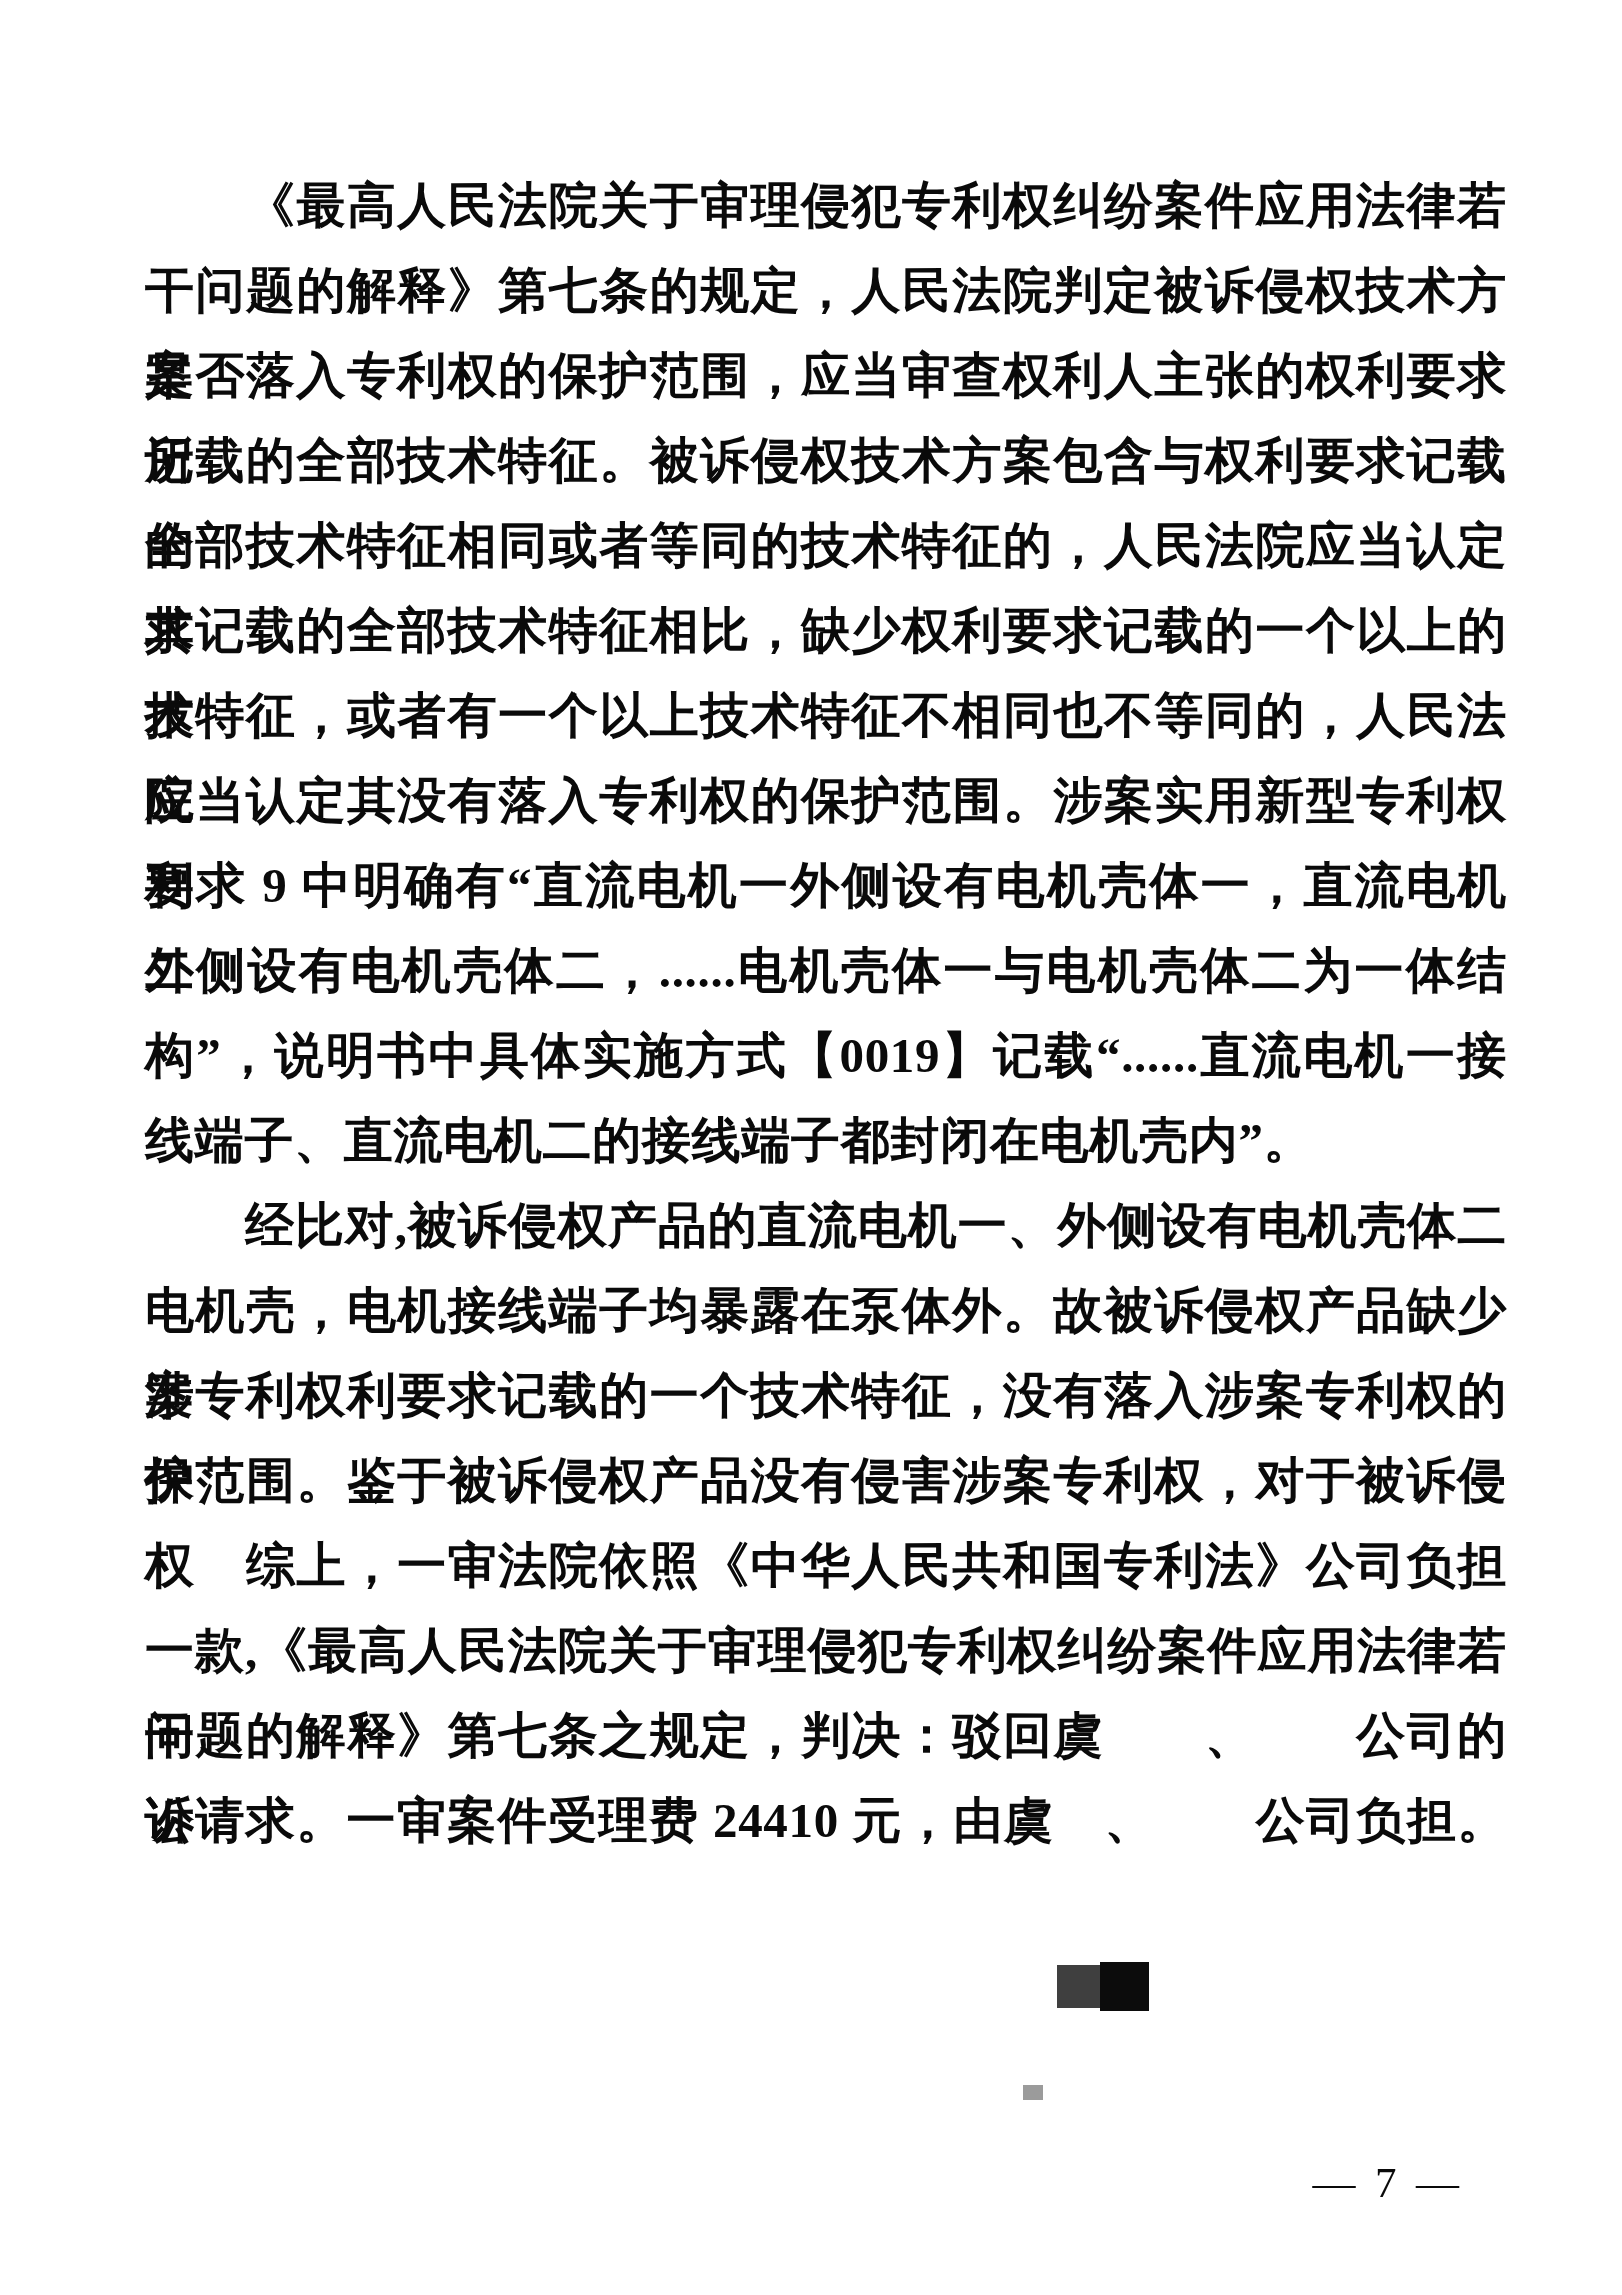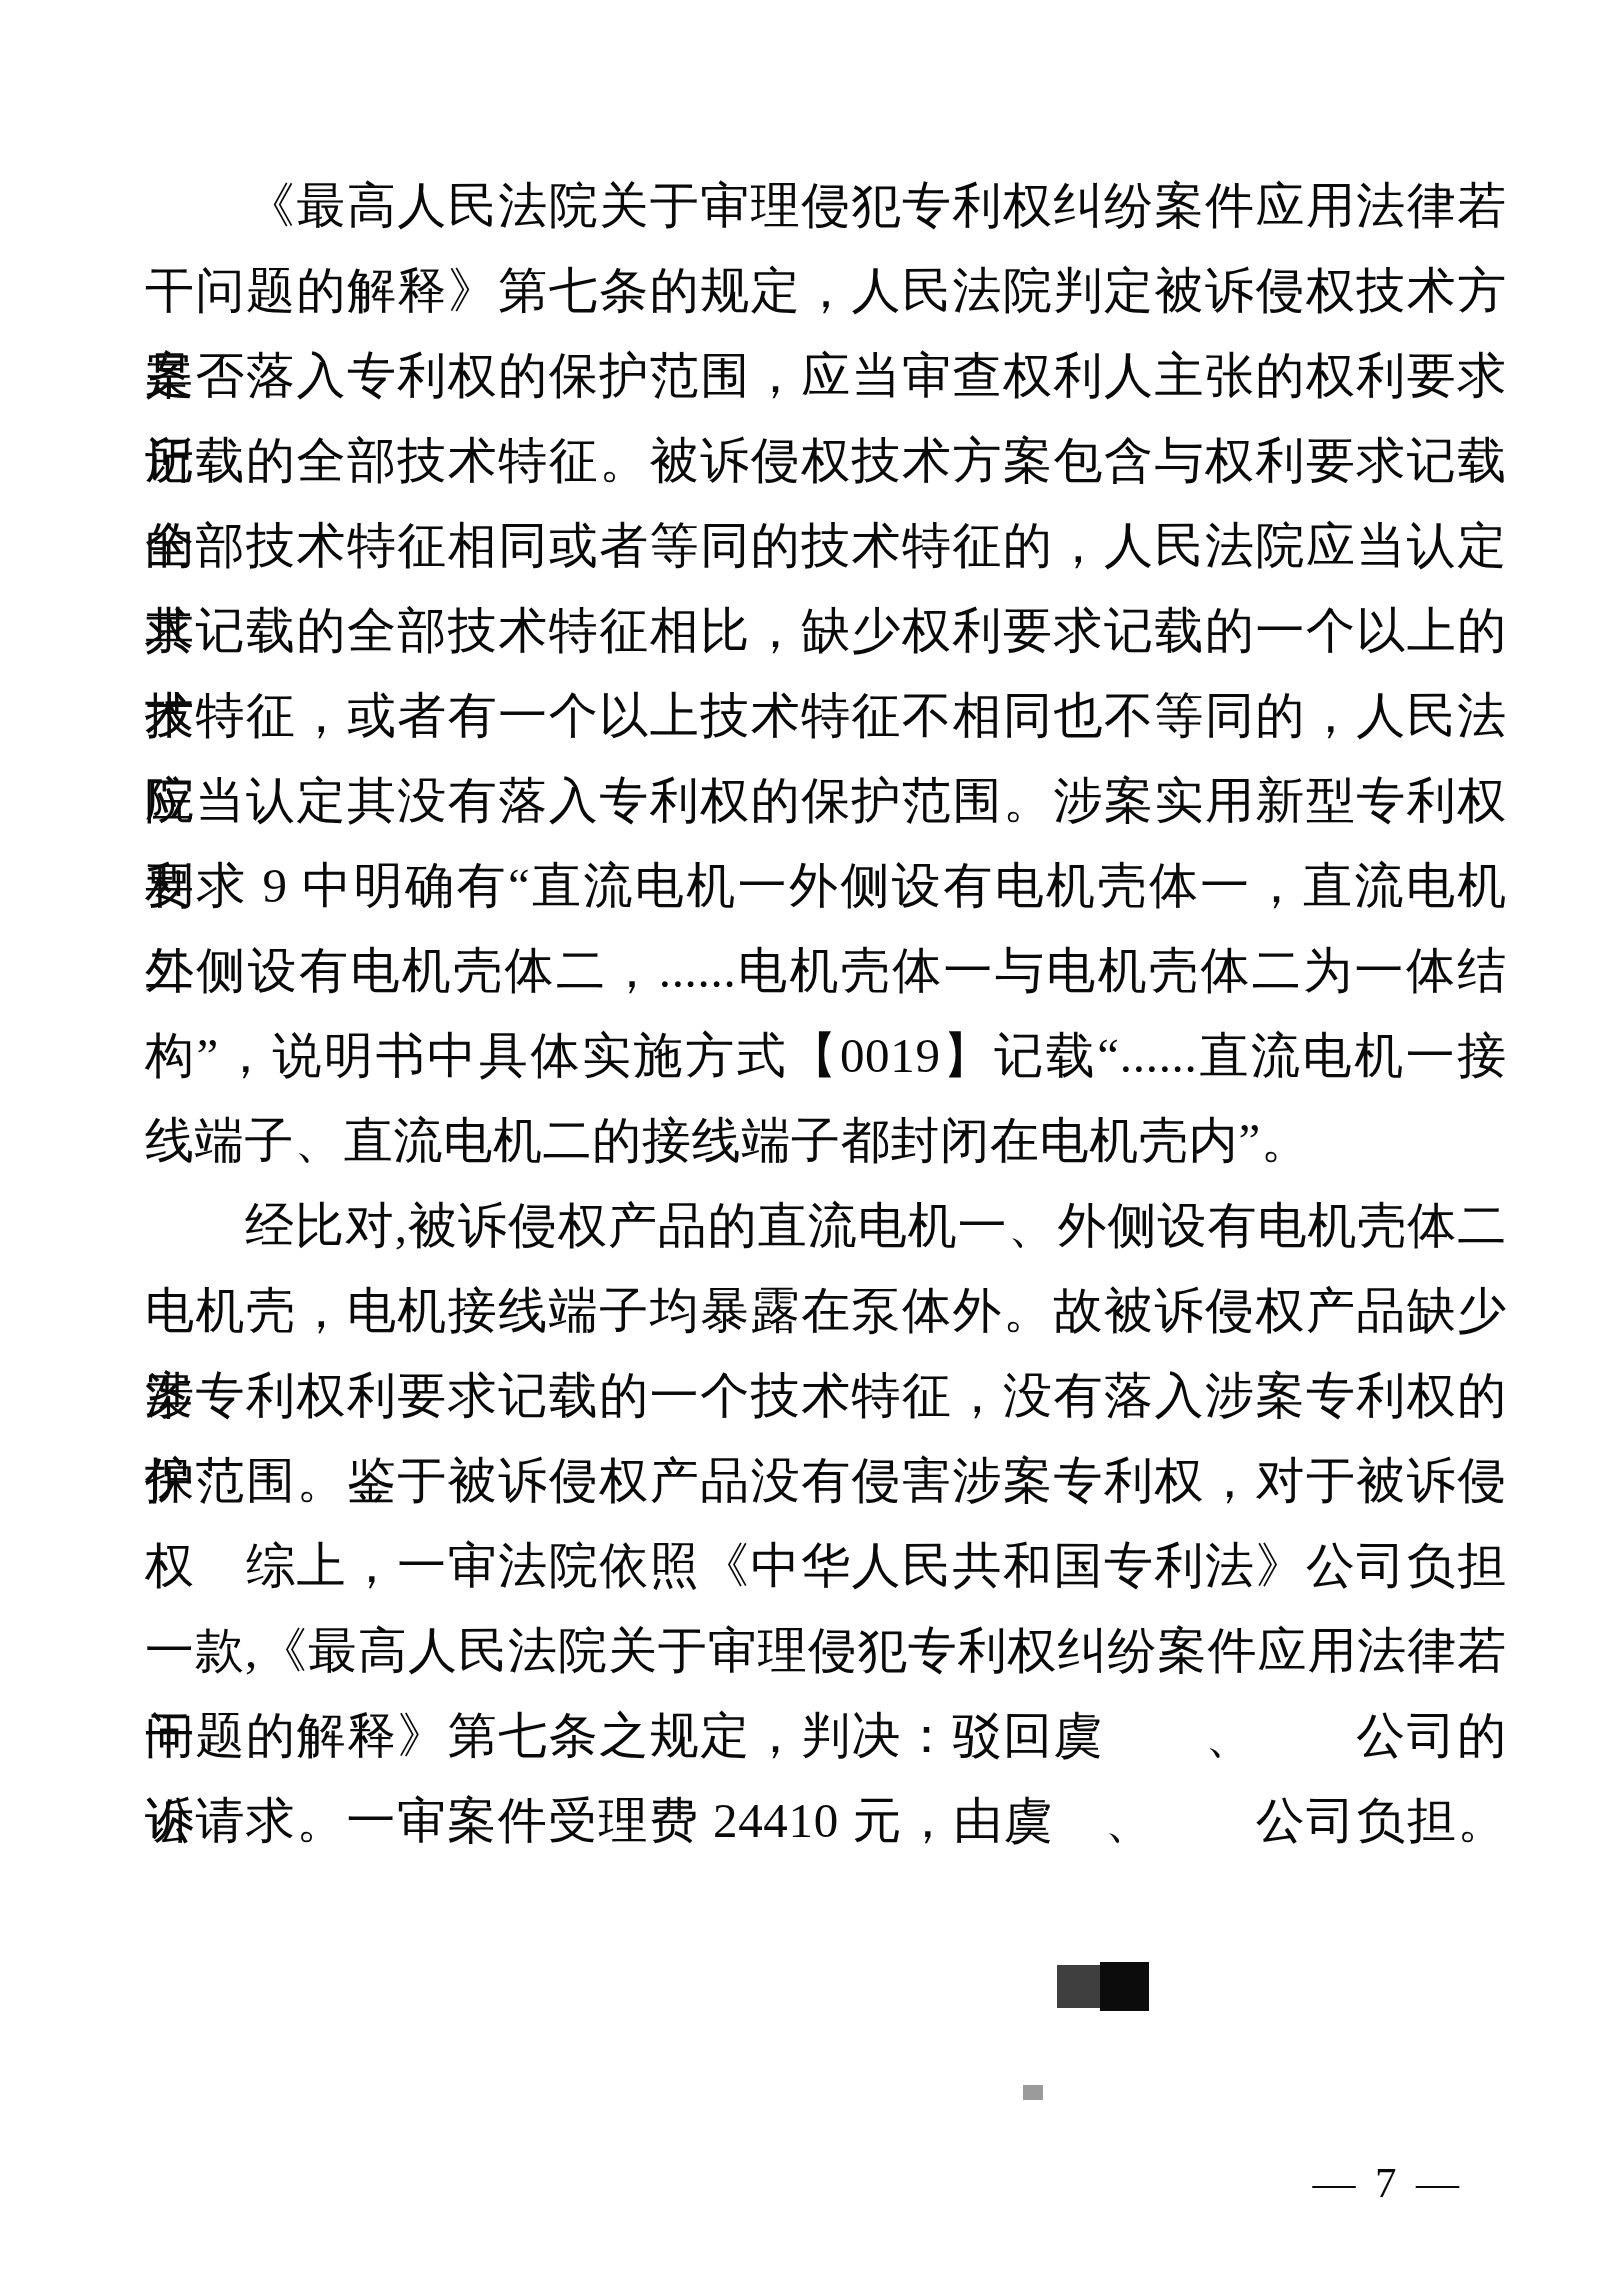--- a/index.html
+++ b/index.html
@@ -14,20 +14,21 @@
     background: #ffffff;
     font-family: "Liberation Serif", "DejaVu Serif", serif;
     color: #0a0a0a;
     overflow: hidden;
   }
   .text-block {
     position: absolute;
     left: 145px;
     top: 163px;
     width: 1362px;
+    font-weight: bold;
   }
   .line {
     font-size: 49px;
     height: 85px;
     line-height: 85px;
     letter-spacing: 0.7px;
     white-space: normal;
     text-align: justify;
     text-align-last: justify;
     text-justify: inter-character;

